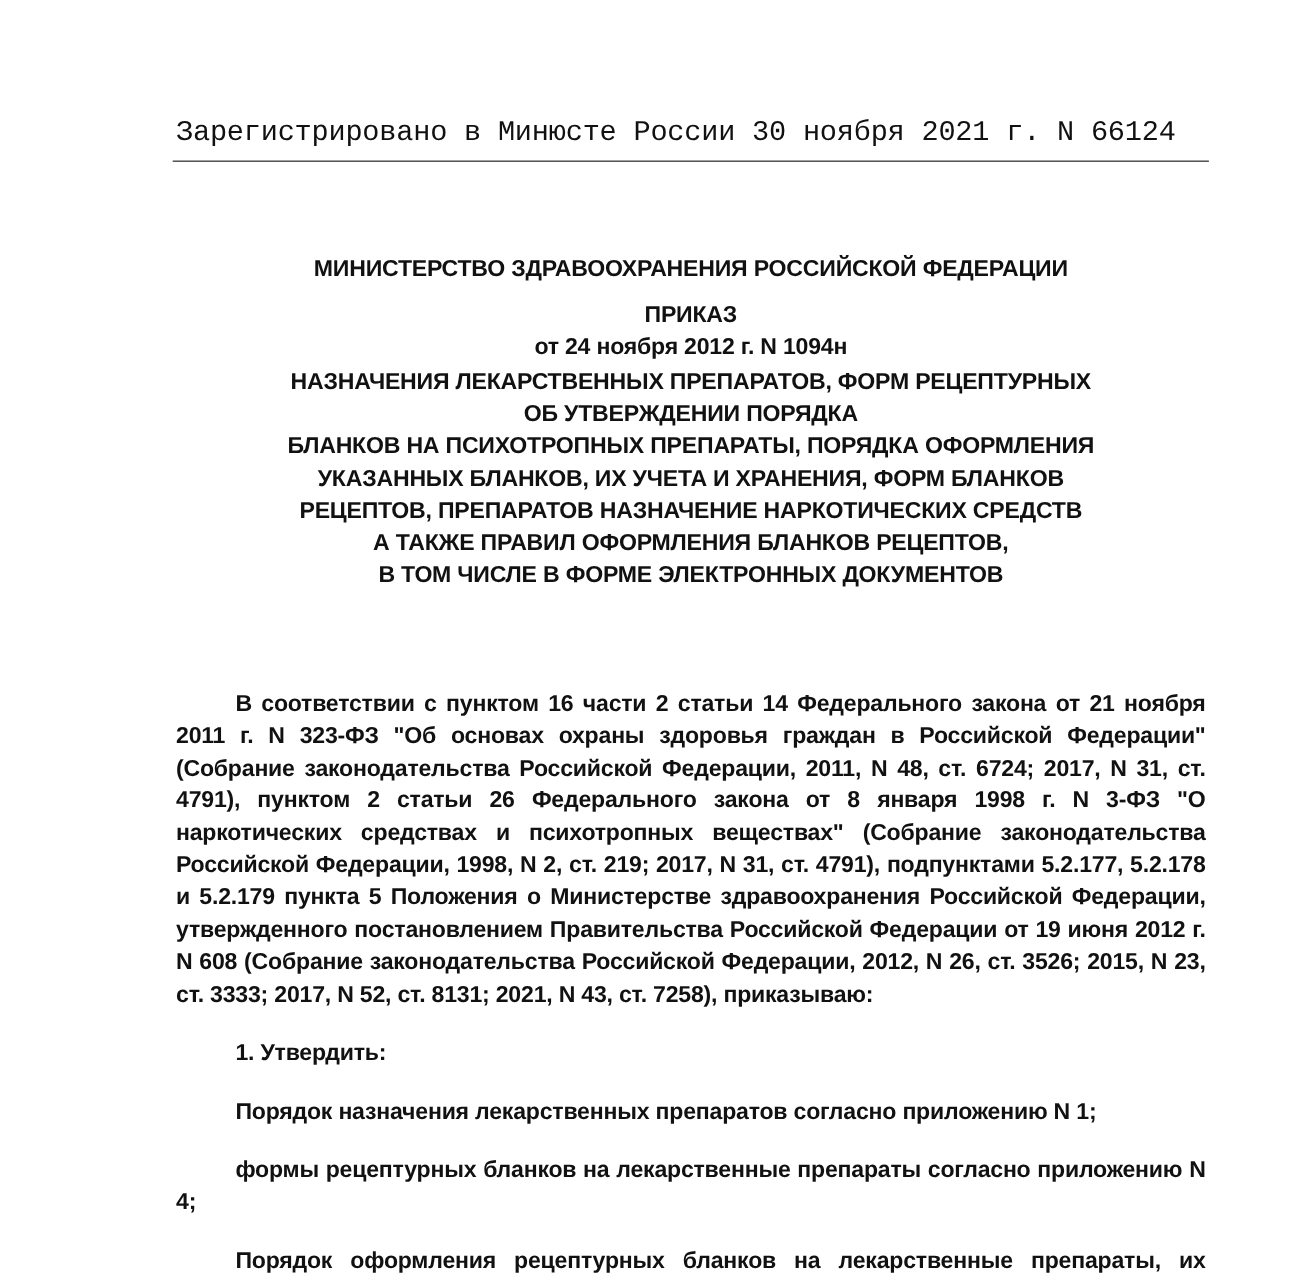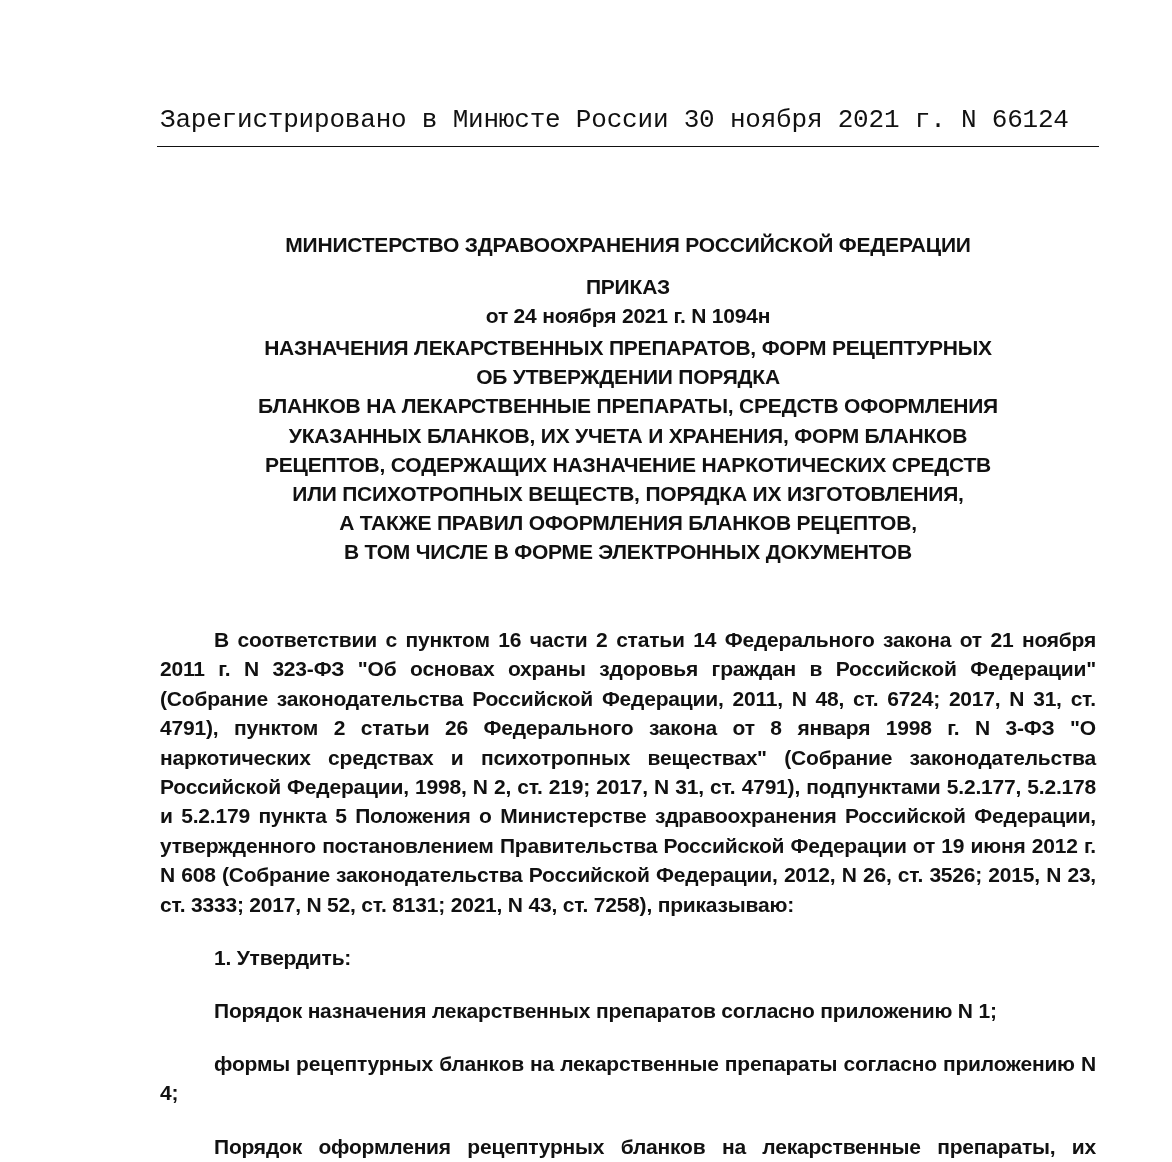--- a/index.html
+++ b/index.html
@@ -80,30 +80,29 @@
 
   <div class="reg-line">Зарегистрировано в Минюсте России 30 ноября 2021 г. N 66124</div>
   <div class="rule"></div>
 
   <div class="center-block ministry">
     <div>МИНИСТЕРСТВО ЗДРАВООХРАНЕНИЯ РОССИЙСКОЙ ФЕДЕРАЦИИ</div>
   </div>
 
   <div class="center-block order">
     <div>ПРИКАЗ</div>
-    <div>от 24 ноября 2021 г. N 1094н</div>
+    <div>от 24 ноября 2012 г. N 1094н</div>
   </div>
 
   <div class="center-block title">
     <div>НАЗНАЧЕНИЯ ЛЕКАРСТВЕННЫХ ПРЕПАРАТОВ, ФОРМ РЕЦЕПТУРНЫХ</div>
     <div>ОБ УТВЕРЖДЕНИИ ПОРЯДКА</div>
-    <div>БЛАНКОВ НА ЛЕКАРСТВЕННЫЕ ПРЕПАРАТЫ, СРЕДСТВ ОФОРМЛЕНИЯ</div>
+    <div>БЛАНКОВ НА ПСИХОТРОПНЫХ ПРЕПАРАТЫ, ПОРЯДКА ОФОРМЛЕНИЯ</div>
     <div>УКАЗАННЫХ БЛАНКОВ, ИХ УЧЕТА И ХРАНЕНИЯ, ФОРМ БЛАНКОВ</div>
-    <div>РЕЦЕПТОВ, СОДЕРЖАЩИХ НАЗНАЧЕНИЕ НАРКОТИЧЕСКИХ СРЕДСТВ</div>
-    <div>ИЛИ ПСИХОТРОПНЫХ ВЕЩЕСТВ, ПОРЯДКА ИХ ИЗГОТОВЛЕНИЯ,</div>
+    <div>РЕЦЕПТОВ, ПРЕПАРАТОВ НАЗНАЧЕНИЕ НАРКОТИЧЕСКИХ СРЕДСТВ</div>
     <div>А ТАКЖЕ ПРАВИЛ ОФОРМЛЕНИЯ БЛАНКОВ РЕЦЕПТОВ,</div>
     <div>В ТОМ ЧИСЛЕ В ФОРМЕ ЭЛЕКТРОННЫХ ДОКУМЕНТОВ</div>
   </div>
 
   <div class="body-text p-preamble">
     <p class="para">В соответствии с пунктом 16 части 2 статьи 14 Федерального закона от 21 ноября 2011 г. N 323-ФЗ "Об основах охраны здоровья граждан в Российской Федерации" (Собрание законодательства Российской Федерации, 2011, N 48, ст. 6724; 2017, N 31, ст. 4791), пунктом 2 статьи 26 Федерального закона от 8 января 1998 г. N 3-ФЗ "О наркотических средствах и психотропных веществах" (Собрание законодательства Российской Федерации, 1998, N 2, ст. 219; 2017, N 31, ст. 4791), подпунктами 5.2.177, 5.2.178 и 5.2.179 пункта 5 Положения о Министерстве здравоохранения Российской Федерации, утвержденного постановлением Правительства Российской Федерации от 19 июня 2012 г. N 608 (Собрание законодательства Российской Федерации, 2012, N 26, ст. 3526; 2015, N 23, ст. 3333; 2017, N 52, ст. 8131; 2021, N 43, ст. 7258), приказываю:</p>
   </div>
 
   <div class="body-text p-item1">
     <p class="para">1. Утвердить:</p>

